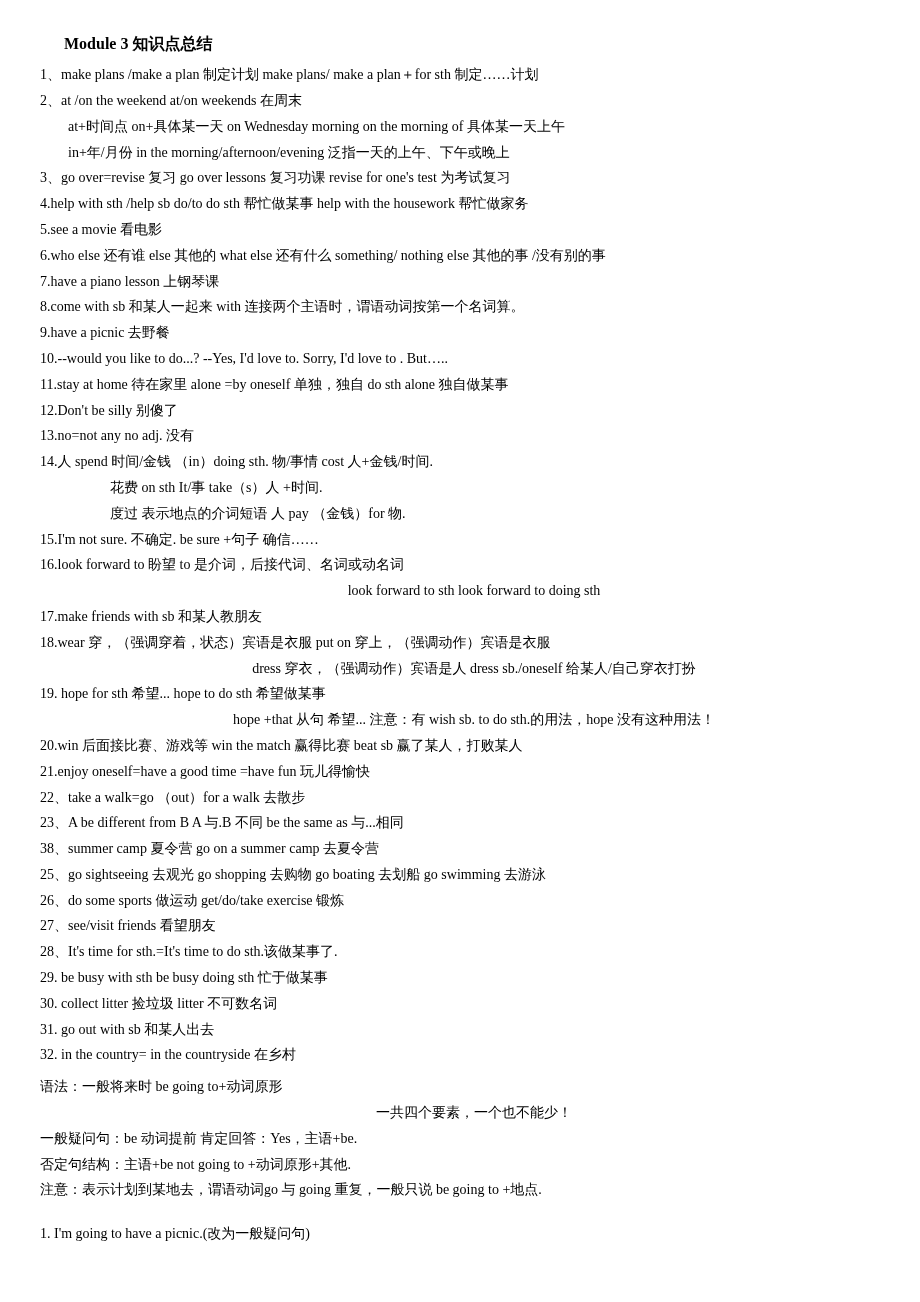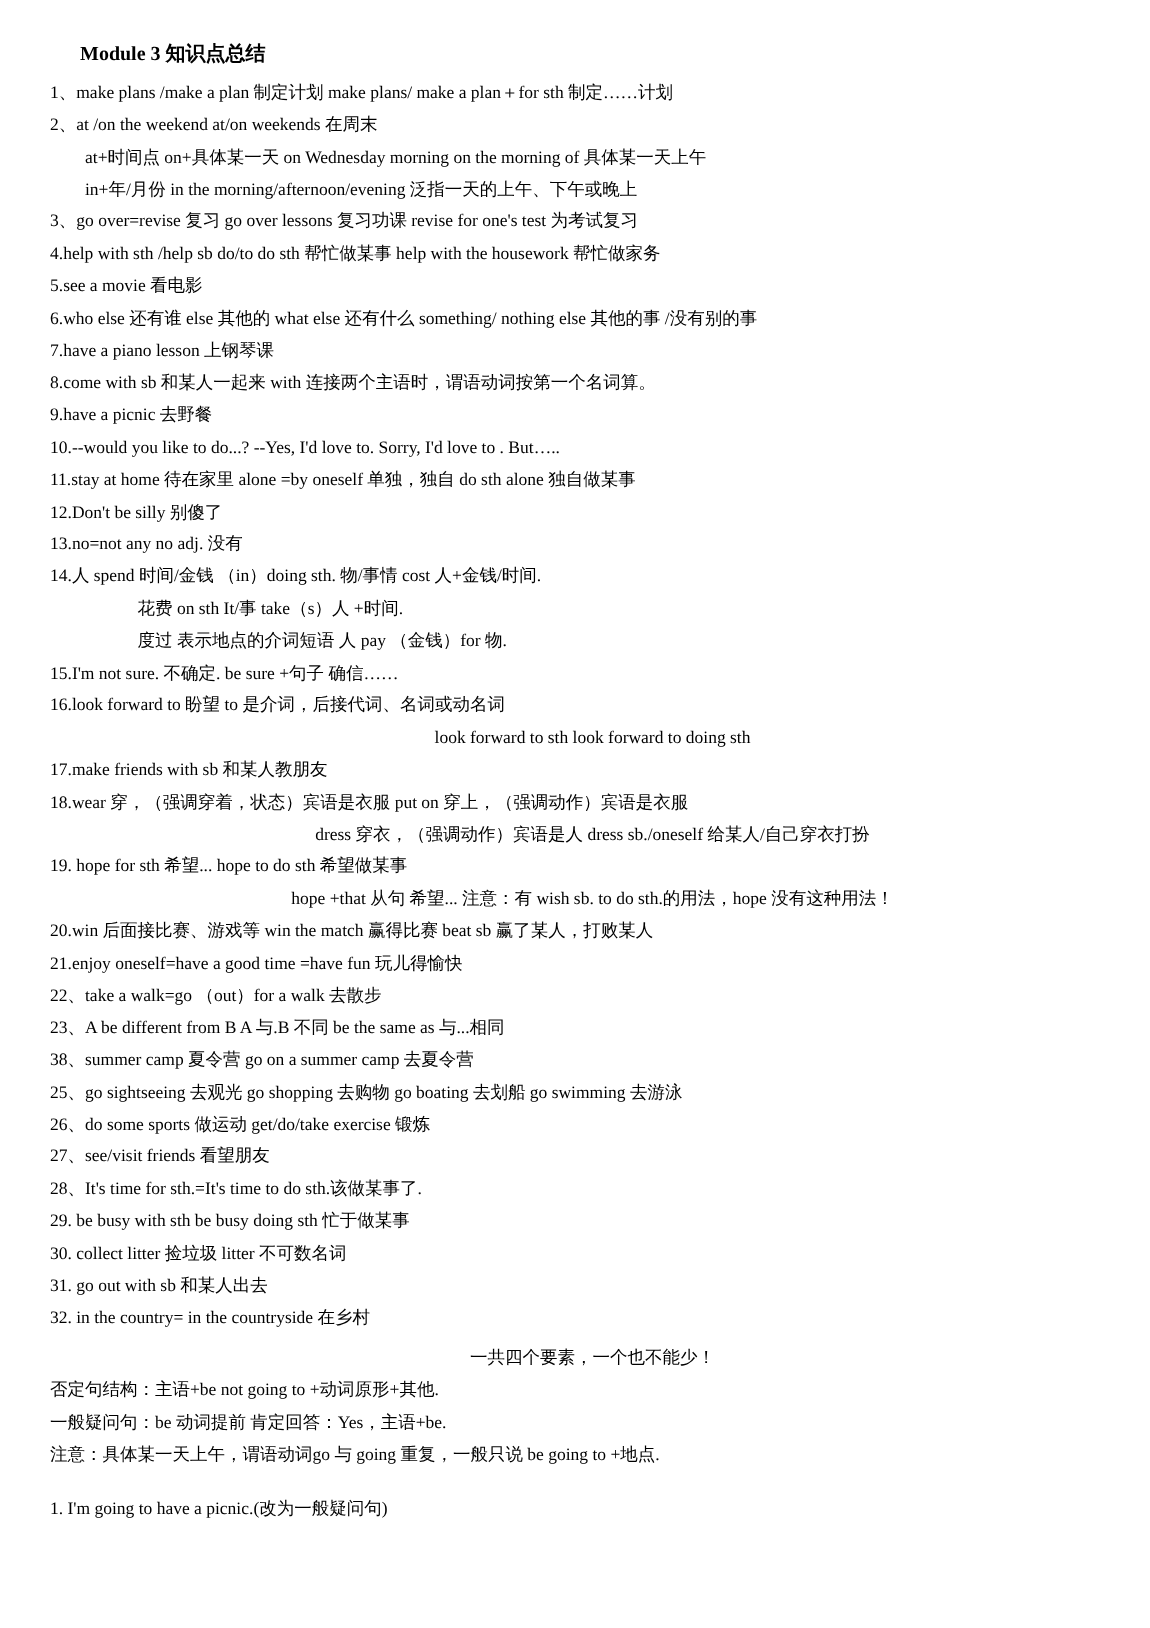--- a/index.html
+++ b/index.html
@@ -65,21 +65,22 @@
 <div class="line">25、go sightseeing  去观光    go shopping 去购物     go boating  去划船         go swimming 去游泳</div>
 <div class="line">26、do some sports  做运动        get/do/take exercise  锻炼</div>
 <div class="line">27、see/visit friends  看望朋友</div>
 <div class="line bold">28、It's time for sth.=It's time to do sth.该做某事了.</div>
 <div class="line">29. be busy with sth   be busy doing sth   忙于做某事</div>
 <div class="line">30. collect litter  捡垃圾     litter  不可数名词</div>
 <div class="line">31. go out with sb   和某人出去</div>
 <div class="line">32. in the country= in the countryside  在乡村</div>
 
 <div class="section-gap">
+  <div class="line">语法：一般将来时 be going to+动词原形</div>
   <div class="line indent">一共四个要素，一个也不能少！</div>
+  <div class="line">一般疑问句：be 动词提前                                   肯定回答：Yes，主语+be.</div>
   <div class="line">否定句结构：主语+be not going to +动词原形+其他.</div>
-  <div class="line">一般疑问句：be 动词提前                                   肯定回答：Yes，主语+be.</div>
-  <div class="line">注意：具体某一天上午，谓语动词go 与 going 重复，一般只说 be going to +地点.</div>
+  <div class="line">注意：表示计划到某地去，谓语动词go 与 going 重复，一般只说 be going to +地点.</div>
 </div>
 
 <div class="exercise-section">
   <div class="line">1. I'm going to have a picnic.(改为一般疑问句)</div>
 </div>
 
 </body></html>

